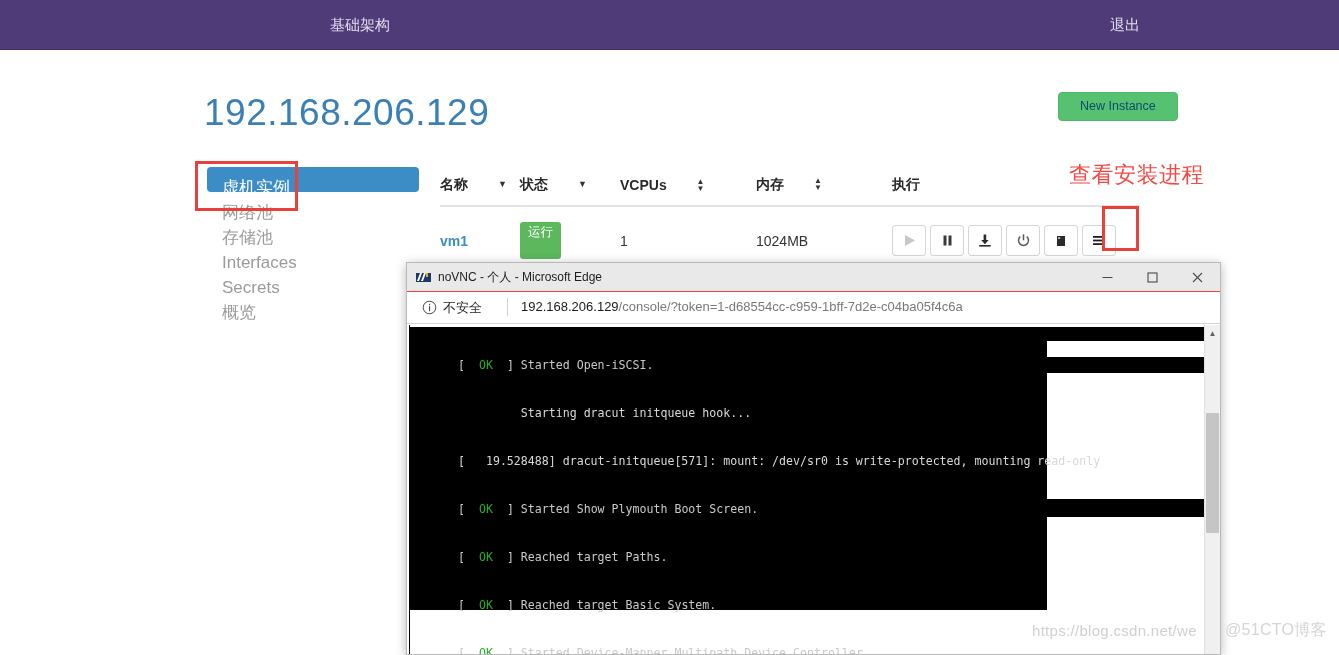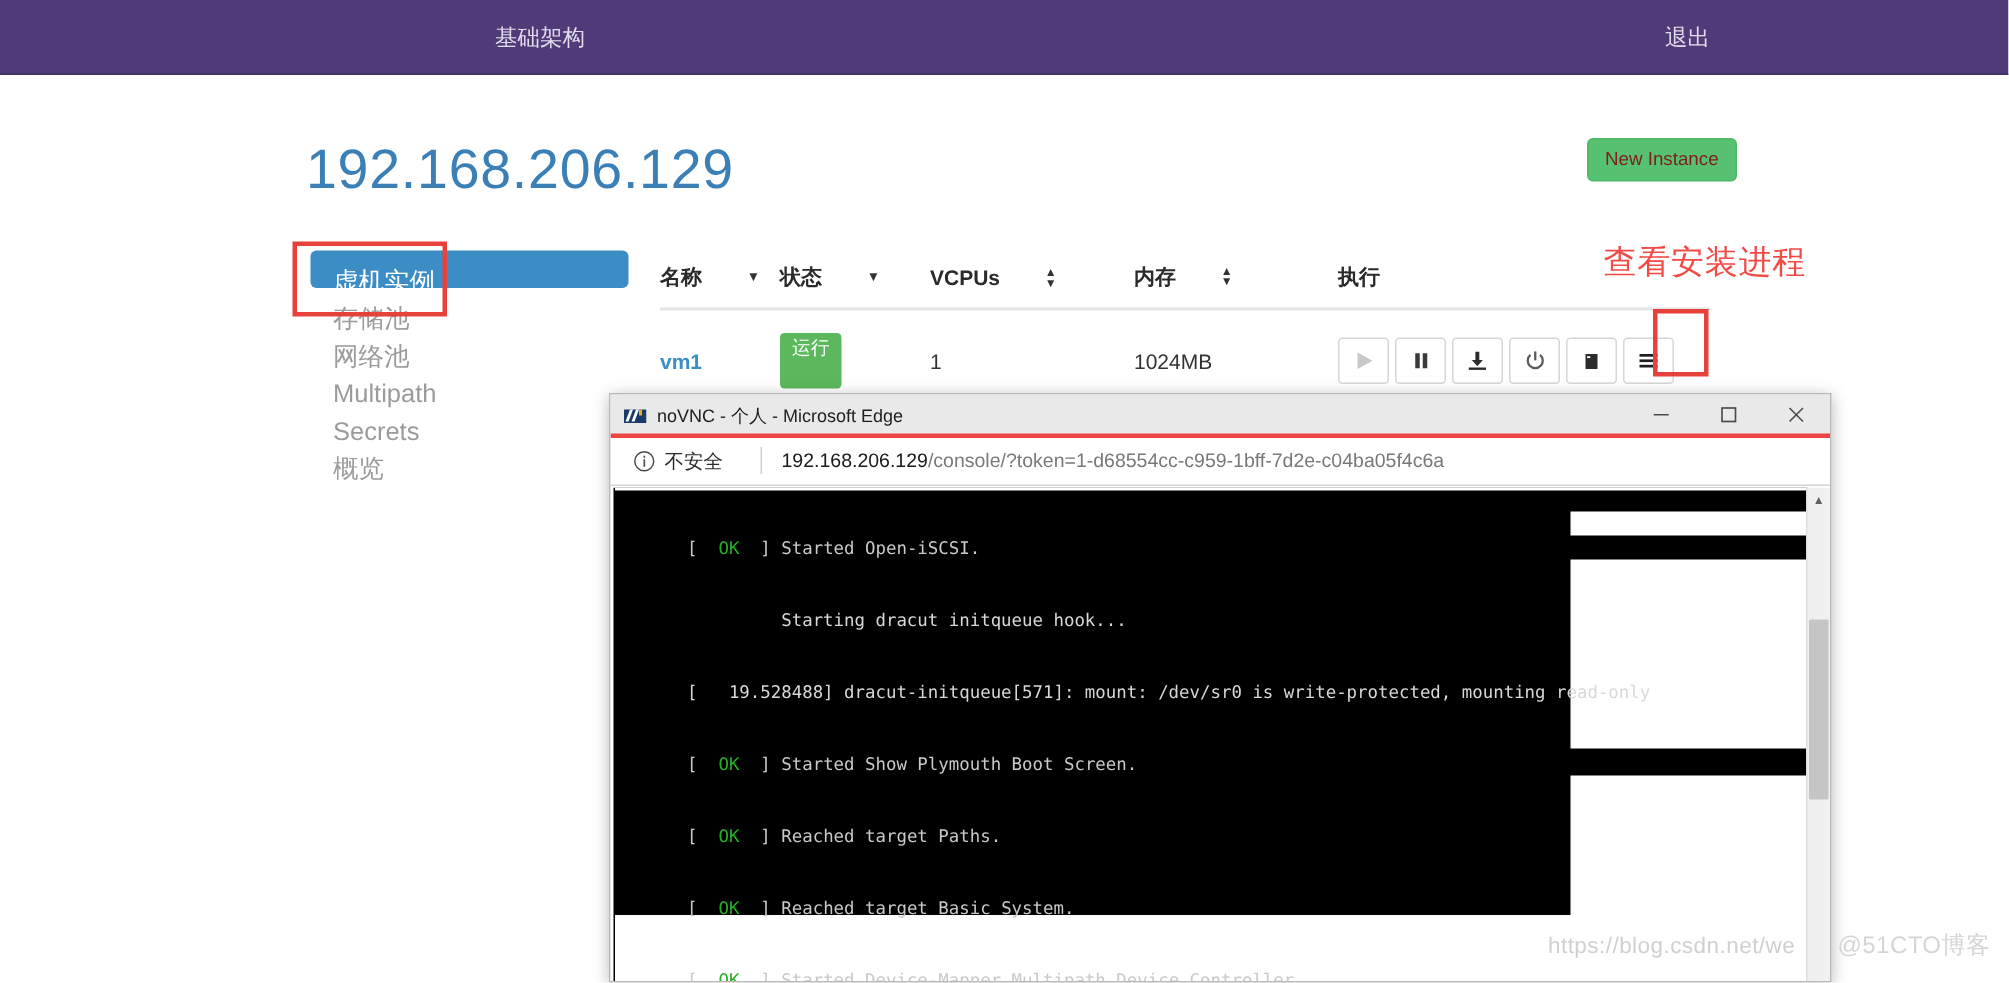--- a/index.html
+++ b/index.html
@@ -32,21 +32,21 @@
 
   
   .page-title {
     position: absolute; left: 204px; top: 91px;
     font-size: 37px; color: #3a7fb5; font-weight: 400;
     letter-spacing: .5px; line-height: 44px;
   }
   .btn-new-instance {
     position: absolute; left: 1058px; top: 92px;
     background: #56c271; border: 1px solid #4cb866; border-radius: 4px;
-    color: #7f1d1d; font-size: 12.5px; padding: 6px 11px 7px;
+    color: #0c4a6e; font-size: 12.5px; padding: 6px 21px 7px;
     cursor: pointer; line-height: 14px;
   }
 
   
   .sidebar { position: absolute; left: 207px; top: 167px; width: 212px; }
   .side-item {
     height: 25px; line-height: 41px; padding-left: 15px;
     font-size: 17px; color: #9b9b9b; cursor: pointer;
   }
   .side-item.active {
@@ -111,21 +111,21 @@
 
   
   .edge-window {
     position: absolute; left: 406px; top: 262px; width: 815px; height: 393px;
     background: #ffffff; border: 1px solid #b9b9b9;
     box-shadow: 0 2px 10px rgba(0,0,0,.28);
     overflow: hidden;
   }
   .edge-titlebar {
     height: 29px; background: #e9e9e9; position: relative;
-    border-bottom: 3px solid #ef4444;
+    border-bottom: 1px solid #ef4444;
     text-align: center;
   }
   .edge-favicon {
     position: absolute; left: 9px; top: 7px; width: 15px; height: 15px;
   }
   .edge-title {
     position: absolute; left: 31px; top: 6px;
     font-size: 12px; color: #1d1d1d; white-space: nowrap;
   }
   .win-ctrl {
@@ -216,27 +216,27 @@
   </div>
 
   <div class="page-title">192.168.206.129</div>
   <button class="btn-new-instance">New Instance</button>
 
   <div class="sidebar">
     <div class="side-item active">
       <span class="side-label">虚机实例</span>
     </div>
     <div class="side-item">
+      <span class="side-label">网络池</span>
+    </div>
+    <div class="side-item">
       <span class="side-label">存储池</span>
     </div>
     <div class="side-item">
-      <span class="side-label">网络池</span>
-    </div>
-    <div class="side-item">
-      <span class="side-label">Multipath</span>
+      <span class="side-label">Interfaces</span>
     </div>
     <div class="side-item">
       <span class="side-label">Secrets</span>
     </div>
     <div class="side-item">
       <span class="side-label">概览</span>
     </div>
   </div>
 
   <div class="table-wrap">

